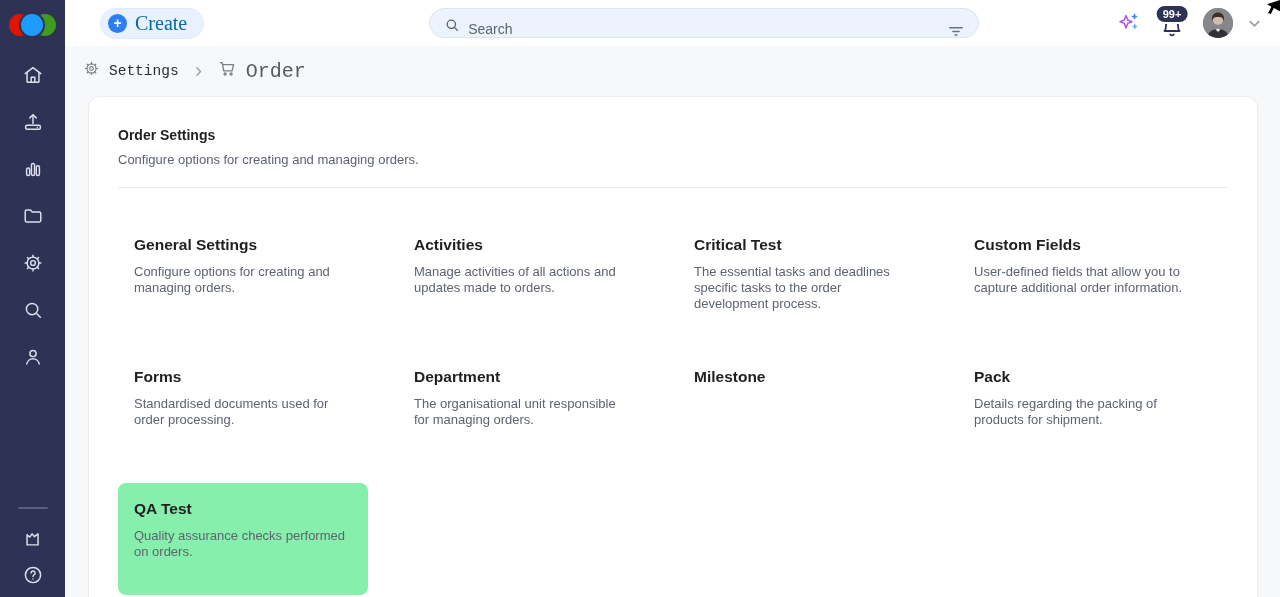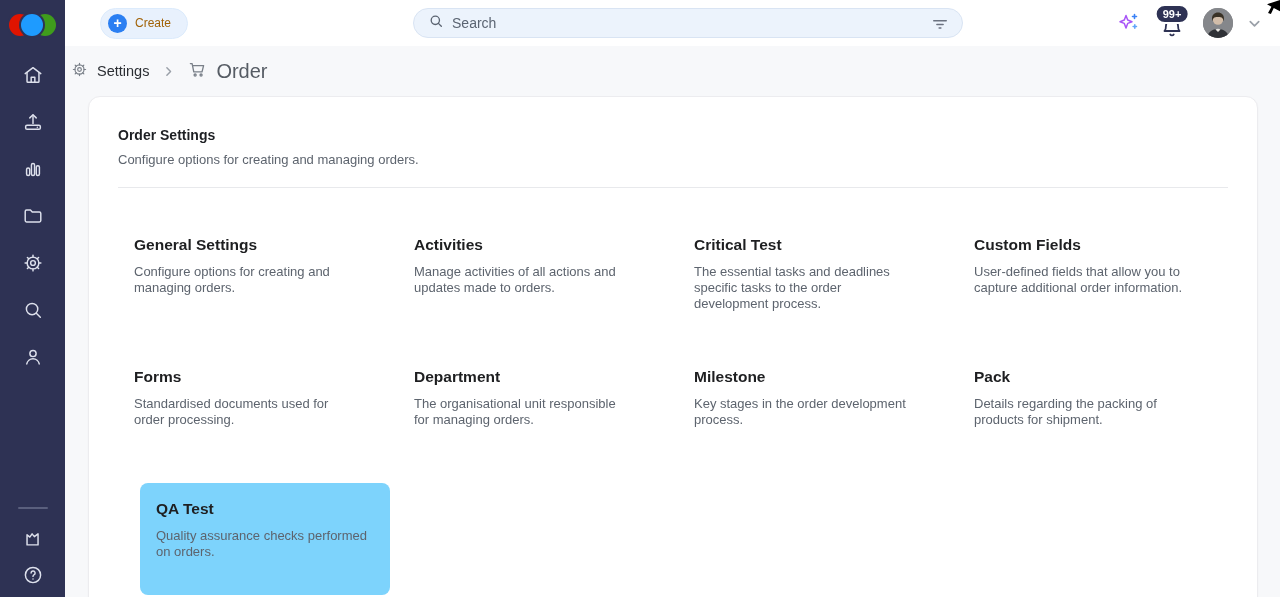--- a/index.html
+++ b/index.html
@@ -19,52 +19,52 @@
   .side-spacer { flex:1; }
   .side-bottom { display:flex; flex-direction:column; align-items:center; gap:13px; margin-bottom:8px; }
   .side-divider { width:30px; height:2px; background:#5a5f7d; border-radius:1px; margin-bottom:6px; }
 
   
   .main { flex:1; display:flex; flex-direction:column; min-width:0; }
 
   .topbar { height:46px; background:#ffffff; display:flex; align-items:center; padding:0 18px 0 35px; flex-shrink:0; }
   .create-btn { display:flex; align-items:center; gap:8px; background:#e8f1fd; border:1px solid #dcebfc; border-radius:16px; height:31px; padding:0 16px 0 7px; cursor:pointer; }
   .create-plus { width:19px; height:19px; border-radius:50%; background:#2b7ff2; color:#fff; display:flex; align-items:center; justify-content:center; font-size:14px; font-weight:bold; line-height:1; }
-  .create-label { font-size:12px; color:#a16207; font-weight:500; }
-
-  .searchbar { margin-left:225px; width:550px; height:30px; background:#ecf3fc; border:1px solid #d9e4f3; border-radius:15px; display:flex; align-items:center; padding:0 14px; gap:8px; cursor:text; }
+  .create-label { font-size:20px; color:#0369a1; font-weight:500;font-family:Liberation Serif, serif; }
+
+  .searchbar { margin-left:225px; width:550px; height:30px; background:#ecf3fc; border:1px solid #d9e4f3; border-radius:15px; display:flex; align-items:flex-end; padding:0 14px; gap:8px; cursor:text; }
   .searchbar svg { flex-shrink:0; }
   .search-ph { font-size:14px; color:#5b6472; }
   .filter-ic { margin-left:auto; cursor:pointer; display:flex; align-items:center; }
 
   .top-right { margin-left:auto; display:flex; align-items:center; gap:14px; }
   .sparkle { width:24px; height:24px; cursor:pointer; }
   .bell-wrap { position:relative; width:34px; height:38px; cursor:pointer; }
   .bell-wrap svg { position:absolute; left:50%; transform:translateX(-50%); bottom:2px; }
   .badge { position:absolute; top:0; left:50%; transform:translateX(-50%); background:#2e3254; color:#fff; font-size:11px; font-weight:bold; padding:2px 6px; border-radius:10px; border:2px solid #fff; white-space:nowrap; }
   .avatar { width:30px; height:30px; border-radius:50%; overflow:hidden; background:linear-gradient(180deg,#8e9094 0%,#6e7074 100%); position:relative; cursor:pointer; }
   .avatar svg { position:absolute; left:0; top:0; }
   .chev-down { cursor:pointer; display:flex; align-items:center; }
 
   
   .content { flex:1; background:#f7f8fa; overflow:hidden; }
-  .breadcrumb { display:flex; align-items:center; height:50px; padding-left:6px; gap:9px; }
+  .breadcrumb { display:flex; align-items:center; height:50px; padding-left:18px; gap:9px;font-family:Liberation Mono, monospace; }
   .crumb { display:flex; align-items:center; gap:9px; cursor:pointer; }
   .crumb-label-1 { font-size:14.5px; color:#2b2e33; }
   .crumb-label-2 { font-size:20px; color:#565c64; }
   .crumb-sep { display:flex; align-items:center; margin:0 4px; }
 
   .card { background:#ffffff; border:1px solid #ececef; border-radius:12px; margin:0 22px 0 23px; height:560px; padding:30px 29px; box-shadow:0 1px 2px rgba(20,20,40,0.04); }
   .page-title { font-size:14px; font-weight:bold; color:#1d1f23; }
   .page-subtitle { font-size:13px; color:#5d646e; margin-top:9px; }
   .card hr { border:none; border-top:1px solid #e8e9ec; margin-top:20px; }
 
   .grid { margin-top:31px; display:grid; grid-template-columns:repeat(4, 280px); row-gap:20px; }
   .tile { width:250px; height:112px; border-radius:8px; padding:17px 16px; cursor:pointer; }
-  .tile.highlighted { background:#7dd3fc;margin-left:22px; }
+  .tile.highlighted { background:#86efac; }
   .tile-title { font-size:15.5px; font-weight:600; color:#1e1f21; }
   .tile-desc { font-size:13px; color:#5d646e; margin-top:10px; line-height:16px; max-width:220px; }
 
   .cursor-artifact { position:absolute; top:0; right:0; width:13px; height:14px; background:#000;
     clip-path:polygon(100% 0, 100% 80%, 52% 58%, 30% 100%, 8% 92%, 34% 48%, 0 30%); }
 </style>
 </head>
 <body>
 
 <div class="app">
@@ -246,21 +246,20 @@
           <div class="tile">
             <div class="tile-title">Forms</div>
             <div class="tile-desc">Standardised documents used for order processing.</div>
           </div>
           <div class="tile">
             <div class="tile-title">Department</div>
             <div class="tile-desc">The organisational unit responsible for managing orders.</div>
           </div>
           <div class="tile">
             <div class="tile-title">Milestone</div>
-            <div class="tile-desc">Key stages in the order development process.</div>
           </div>
           <div class="tile">
             <div class="tile-title">Pack</div>
             <div class="tile-desc">Details regarding the packing of products for shipment.</div>
           </div>
           <div class="tile highlighted">
             <div class="tile-title">QA Test</div>
             <div class="tile-desc">Quality assurance checks performed on orders.</div>
           </div>
         </div>

